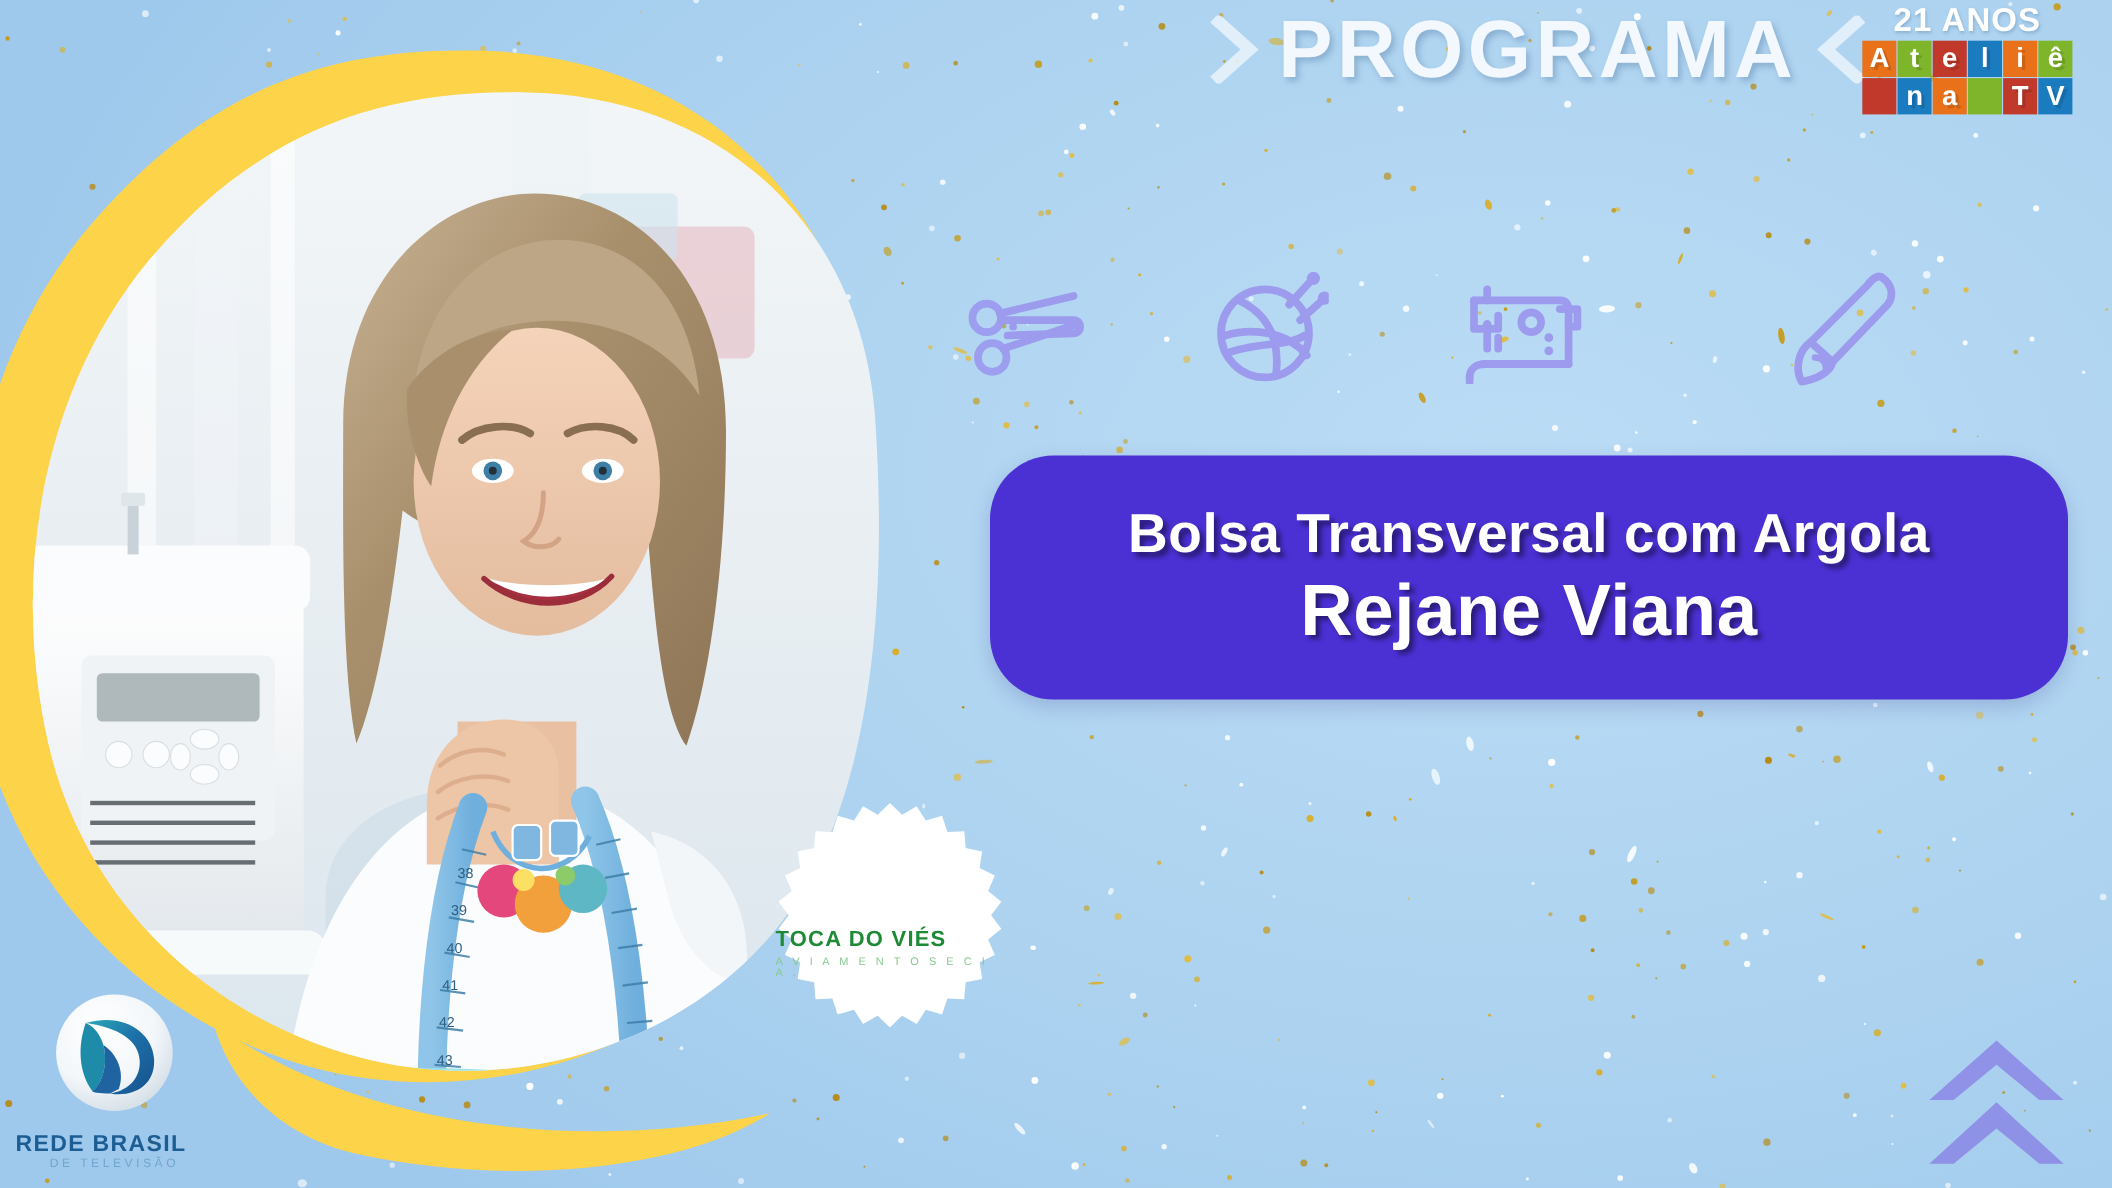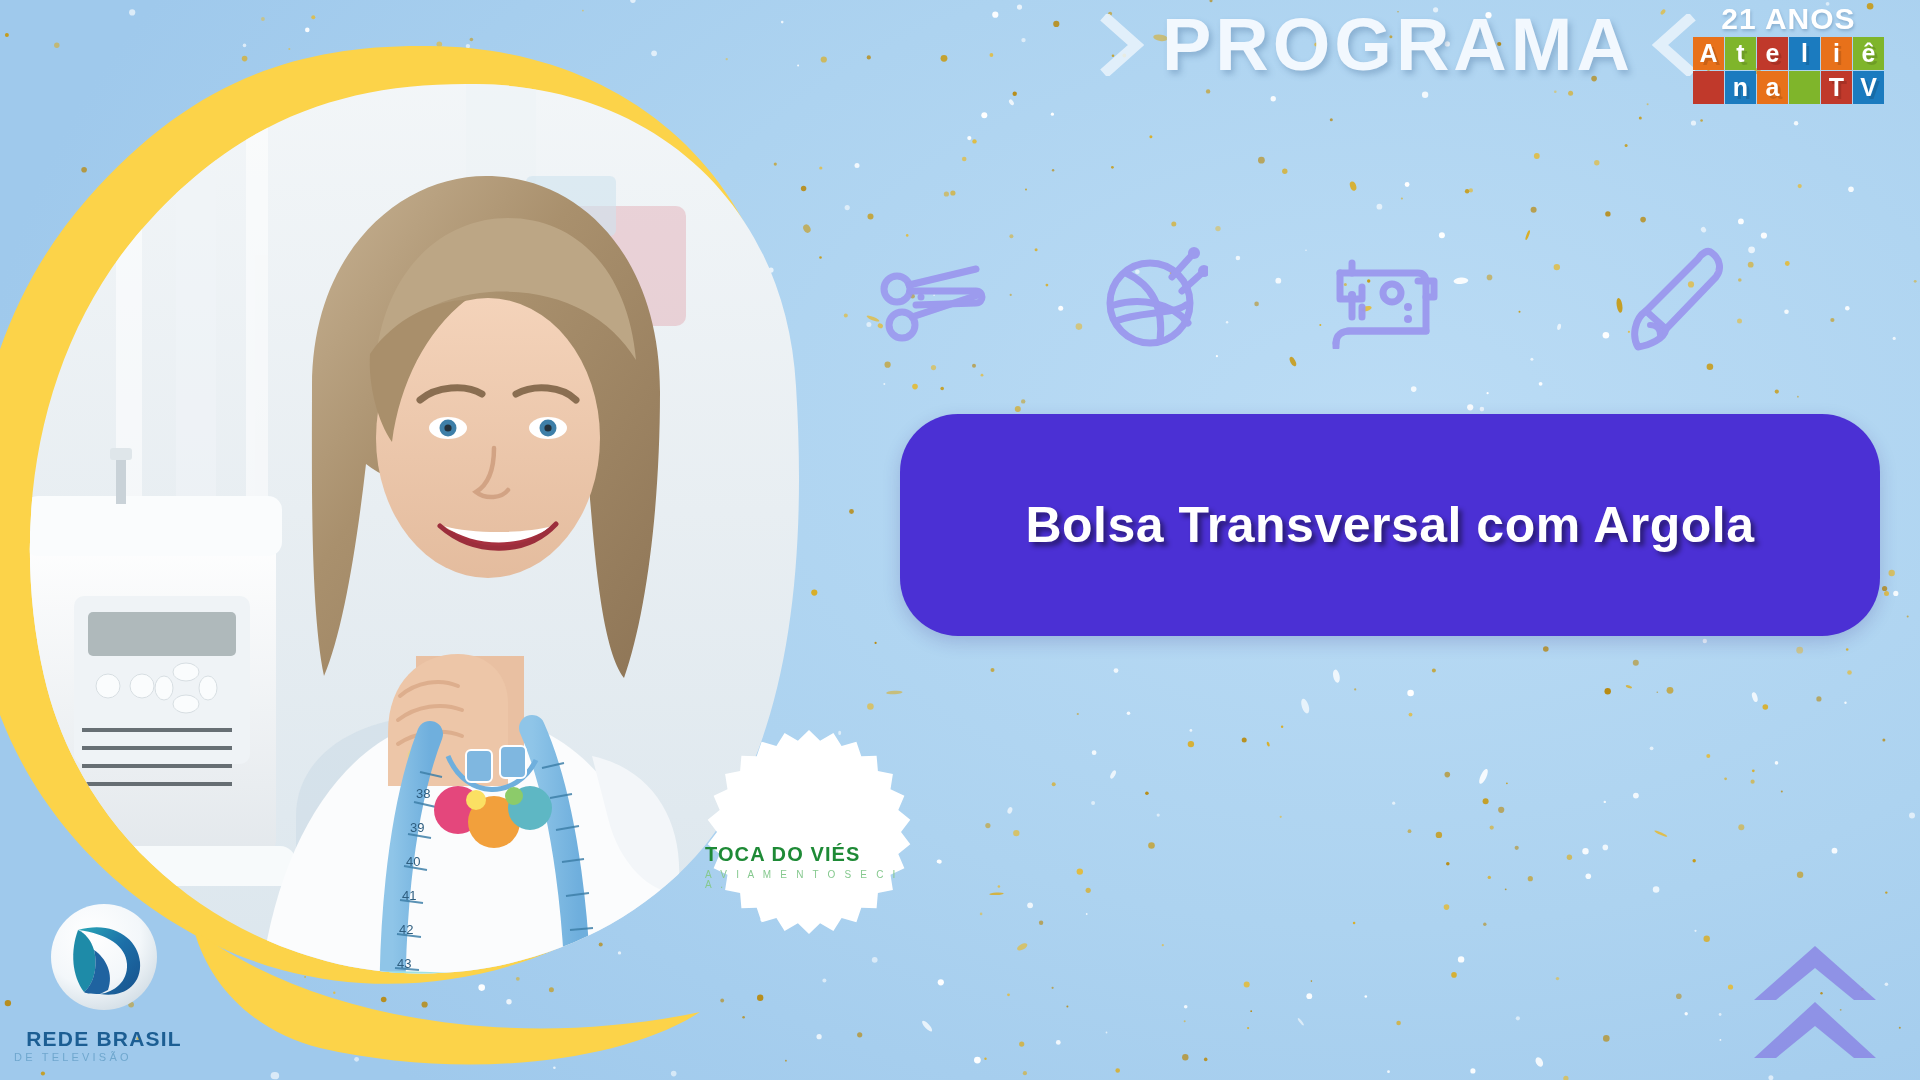--- a/index.html
+++ b/index.html
@@ -102,25 +102,25 @@
   }
   .badge-sub{
     font-size:10px; color:#86C98F; letter-spacing:3.2px;
     margin-top:6px; line-height:1;
   }
 
   
   .rb-logo{ position:absolute; left:14px; top:900px; width:180px; z-index:9; }
   .rb-name{
     font-size:21px; font-weight:bold; color:#1C5E93;
-    letter-spacing:1.2px; text-align:center; margin-top:4px; line-height:1;
+    letter-spacing:1.2px; text-align:left; margin-top:4px; line-height:1;
   }
   .rb-sub{
     font-size:11px; color:#6FA7CE; letter-spacing:3.2px;
-    text-align:left; margin-top:3px; line-height:1;
+    text-align:center; margin-top:3px; line-height:1;
   }
 
   
   .up-chev{ position:absolute; right:32px; bottom:14px; width:146px; height:128px; z-index:6; }
 </style>
 </head>
 <body>
 
 <div id="stage">
 
@@ -754,20 +754,21 @@
 
     <svg class="craft-ico" style="left:740px;top:0px;width:110px;height:110px" viewBox="0 0 110 110">
       <path d="M92,8 C100,14 102,24 96,32 L46,84 L26,66 L78,14 C82,8 88,4 92,8 Z" stroke="#9B98EE" stroke-width="7" fill="none" stroke-linejoin="round"></path>
       <path d="M26,66 C14,74 12,92 18,102 C30,100 44,94 46,84" stroke="#9B98EE" stroke-width="7" fill="none" stroke-linejoin="round"></path>
       <path d="M30,80 C36,80 40,84 40,90" stroke="#9B98EE" stroke-width="6" fill="none" stroke-linecap="round"></path>
     </svg>
   </div>
 
   <div class="banner">
     <div class="banner-line1">Bolsa Transversal com Argola</div>
+    <div class="banner-line2">Rejane Viana</div>
   </div>
 
   <div class="badge">
     <svg viewBox="0 0 208 208" style="position:absolute;inset:0">
       <path id="burst" fill="#FFFFFF" d="M104.0,2.0 L115.1,12.7 L128.4,5.0 L136.6,18.0 L151.4,13.7 L156.3,28.3 L171.6,27.7 L172.9,43.0 L187.9,46.1 L185.5,61.2 L199.4,67.8 L193.3,82.0 L205.3,91.7 L196.0,104.0 L205.3,116.3 L193.3,126.0 L199.4,140.2 L185.5,146.8 L187.9,161.9 L172.9,165.0 L171.6,180.3 L156.3,179.7 L151.4,194.3 L136.6,190.0 L128.4,203.0 L115.1,195.3 L104.0,206.0 L92.9,195.3 L79.6,203.0 L71.4,190.0 L56.6,194.3 L51.7,179.7 L36.4,180.3 L35.1,165.0 L20.1,161.9 L22.5,146.8 L8.6,140.2 L14.7,126.0 L2.7,116.3 L12.0,104.0 L2.7,91.7 L14.7,82.0 L8.6,67.8 L22.5,61.2 L20.1,46.1 L35.1,43.0 L36.4,27.7 L51.7,28.3 L56.6,13.7 L71.4,18.0 L79.6,5.0 L92.9,12.7 Z"></path>
     </svg>
     <div class="badge-txt">
       <div class="badge-main">TOCA DO VIÉS</div>
       <div class="badge-sub">A V I A M E N T O S   E   C I A .</div>
     </div>

